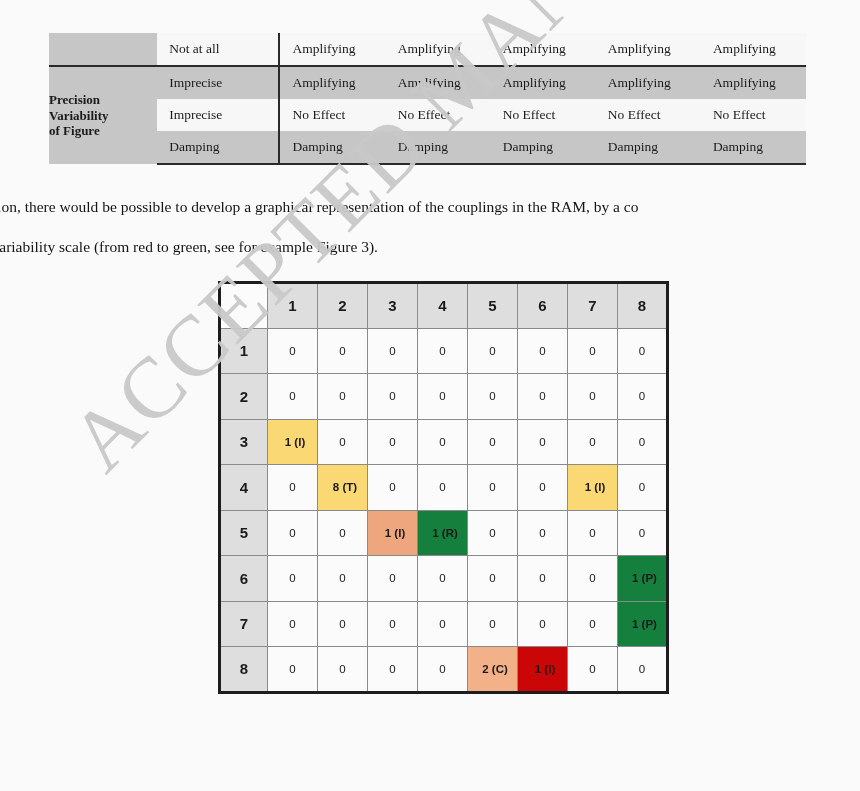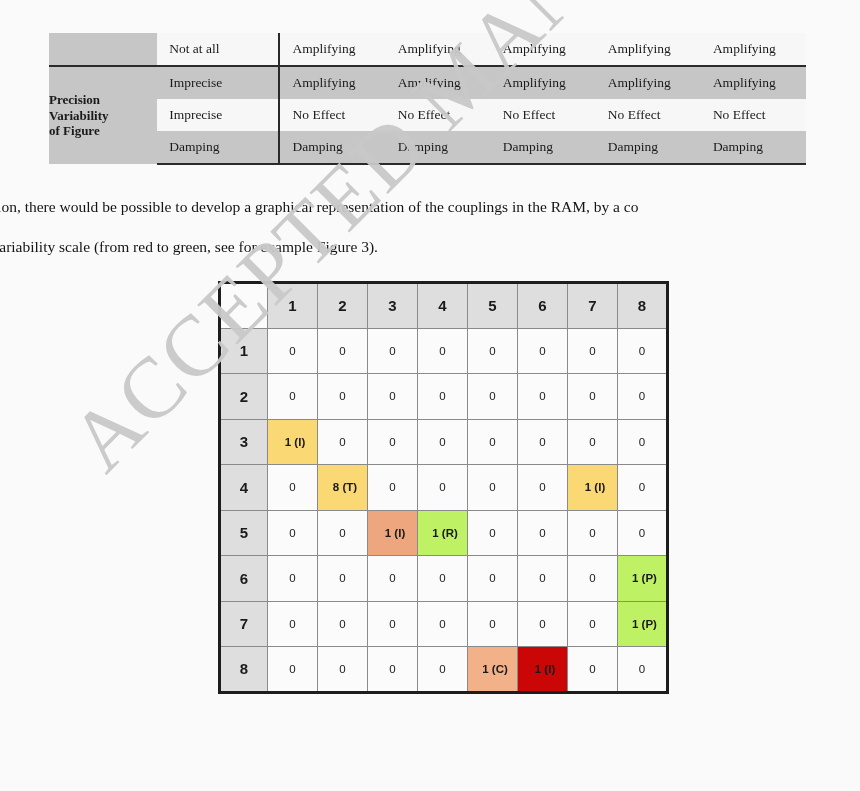--- a/index.html
+++ b/index.html
@@ -137,21 +137,21 @@
     background: #dedede;
     font-weight: bold;
     font-size: 15px;
   }
   #ram-matrix td.rowhead { width: 48px; }
   #ram-matrix td.cell { font-weight: normal; }
   #ram-matrix td.cell.filled { font-weight: bold; padding-left: 6px; }
   #ram-matrix td.c-yellow { background: #fad873; }
   #ram-matrix td.c-orange { background: #eda67d; }
   #ram-matrix td.c-orange-light { background: #f3b189; }
-  #ram-matrix td.c-green  { background: #bef264; }
+  #ram-matrix td.c-green  { background: #15803d; }
   #ram-matrix td.c-red    { background: #ca0606; }
 </style>
 </head>
 <body>
 
 <div id="page">
 
   <div id="watermark">
     <span class="wm-text">ACCEPTED MANUSCRIPT</span>
   </div>
@@ -287,21 +287,21 @@
           <td class="cell">0</td>
           <td class="cell">0</td>
           <td class="cell filled c-green">1 (P)</td>
         </tr>
         <tr>
           <td class="rowhead">8</td>
           <td class="cell">0</td>
           <td class="cell">0</td>
           <td class="cell">0</td>
           <td class="cell">0</td>
-          <td class="cell filled c-orange-light">1 (C)</td>
+          <td class="cell filled c-orange-light">2 (C)</td>
           <td class="cell filled c-red">1 (I)</td>
           <td class="cell">0</td>
           <td class="cell">0</td>
         </tr>
       </tbody>
   </table>
 
 </div>
 
 </body></html>

